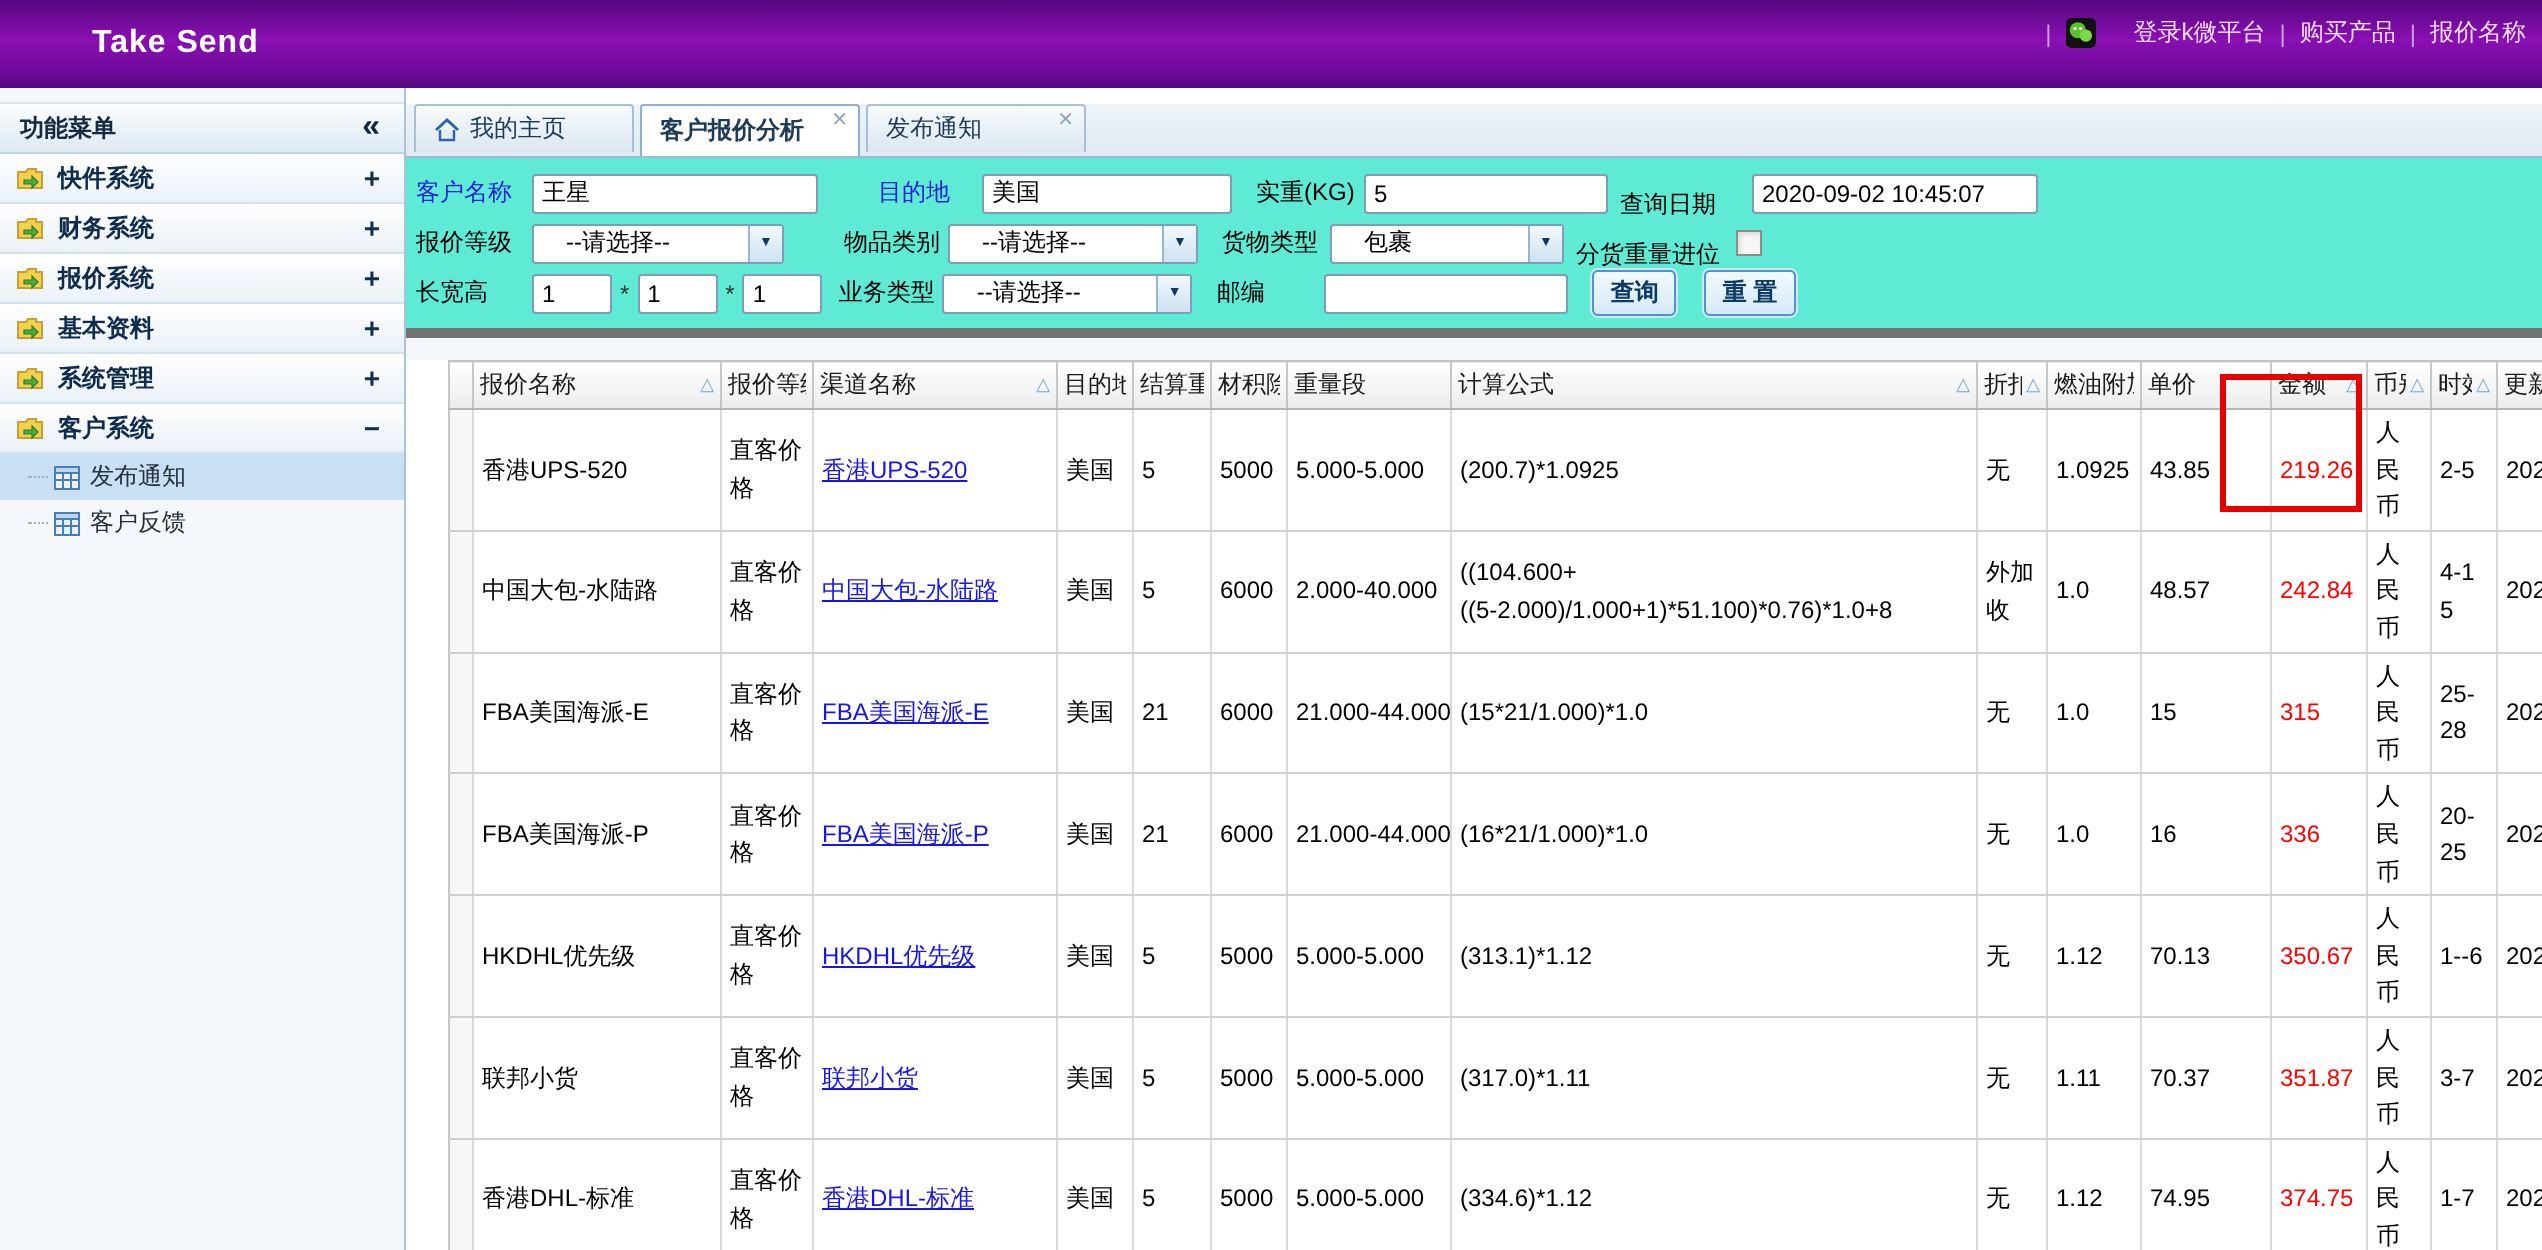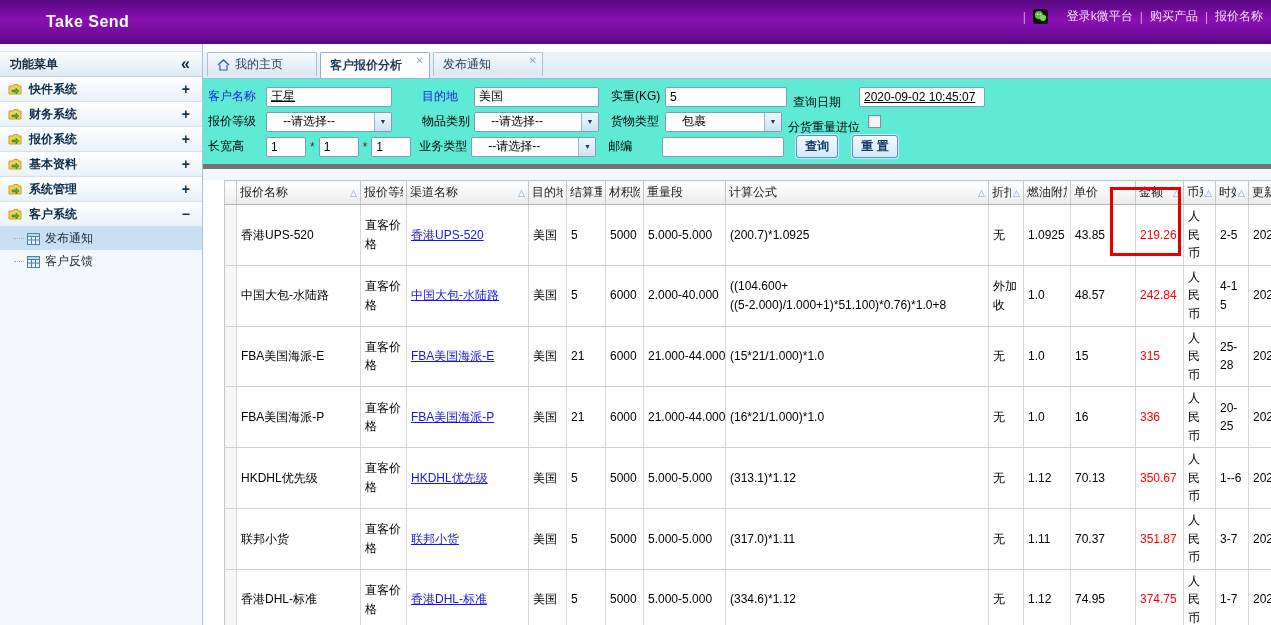--- a/index.html
+++ b/index.html
@@ -46,21 +46,21 @@
   .tab.active{ background:#fff; font-weight:bold; height:26px; border-color:#8fb0cc; }
   .tab .close{ position:absolute; top:2px; right:5px; font-size:10px; color:#90a7bb; cursor:pointer; }
   
   .form-panel{ background:#5eead4; padding:5px 0 5px 5px; border-bottom:5px solid #737373; }
   .form-row{ display:flex; align-items:center; height:25px; }
   .f-label{ display:inline-block; white-space:nowrap; overflow:hidden; }
   .f-label.req{ color:#2323d8; }
   .w58{ width:58px; } .w52{ width:52px; } .w54{ width:54px; } .w72{ width:72px; padding-left:6px;margin-top:12px; }
   .inp{ height:20px; border:1px solid #7f9db9; border-radius:2px; padding:0 4px; font-size:12px;
     font-family:inherit; background:#fff; color:#000; }
-  .inp.w126{ width:126px;text-decoration:underline; } .inp.w125{ width:125px; } .inp.w122{ width:122px; } .inp.w44{ width:40px; }
+  .inp.w126{ width:143px; } .inp.w125{ width:125px; } .inp.w122{ width:122px; } .inp.w44{ width:40px; }
   .sel{ height:20px; border:1px solid #7f9db9; border-radius:2px; background:#fff; display:inline-flex;
     align-items:center; cursor:pointer;padding-left:12px; }
   .sel.w126{ width:126px; } .sel.w125{ width:125px; } .sel.w117{ width:117px; }
   .sel-text{ flex:1; padding:0 4px; white-space:nowrap; overflow:hidden; }
   .sel-btn{ width:17px; height:18px; background:linear-gradient(#f2f8fc,#cde2f1); border-left:1px solid #9ab6cf;
     display:flex; align-items:center; justify-content:center; font-size:7px; color:#123a5e; }
   .star{ margin:0 4px; color:#333; }
   .ml30{ margin-left:30px; } .ml12{ margin-left:12px; } .ml8{ margin-left:8px; }
   .checkbox{ width:13px; height:13px; border:1px solid #8c8c8c; background:#f6f6f6; display:inline-block;
     box-shadow:inset 1px 1px 2px #d7d7d7; cursor:pointer; }

